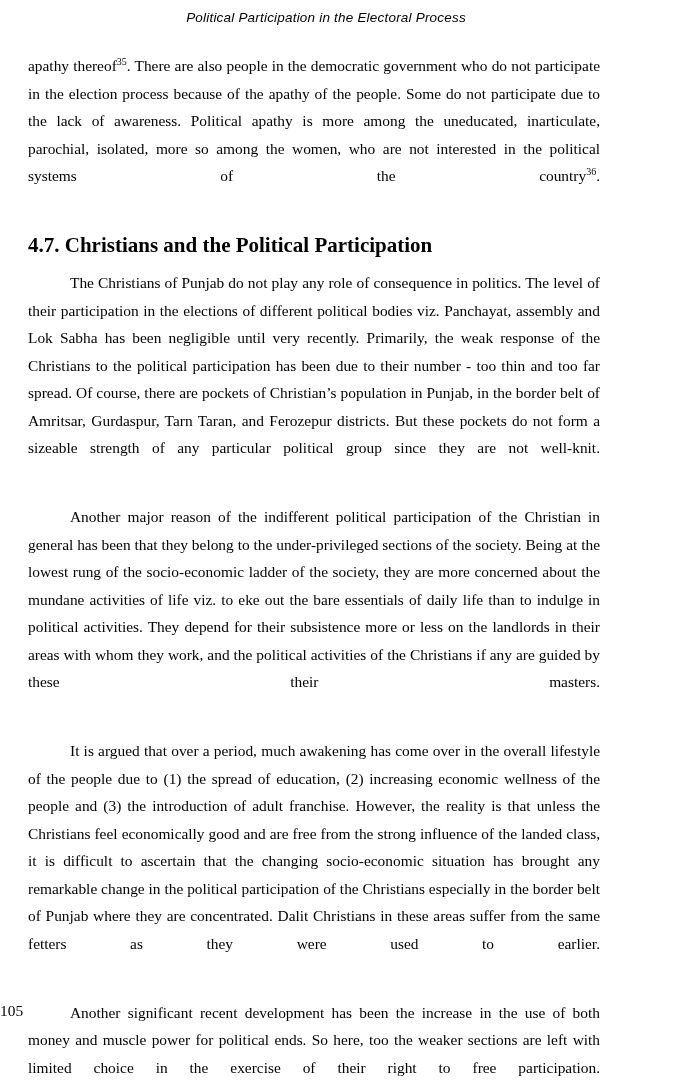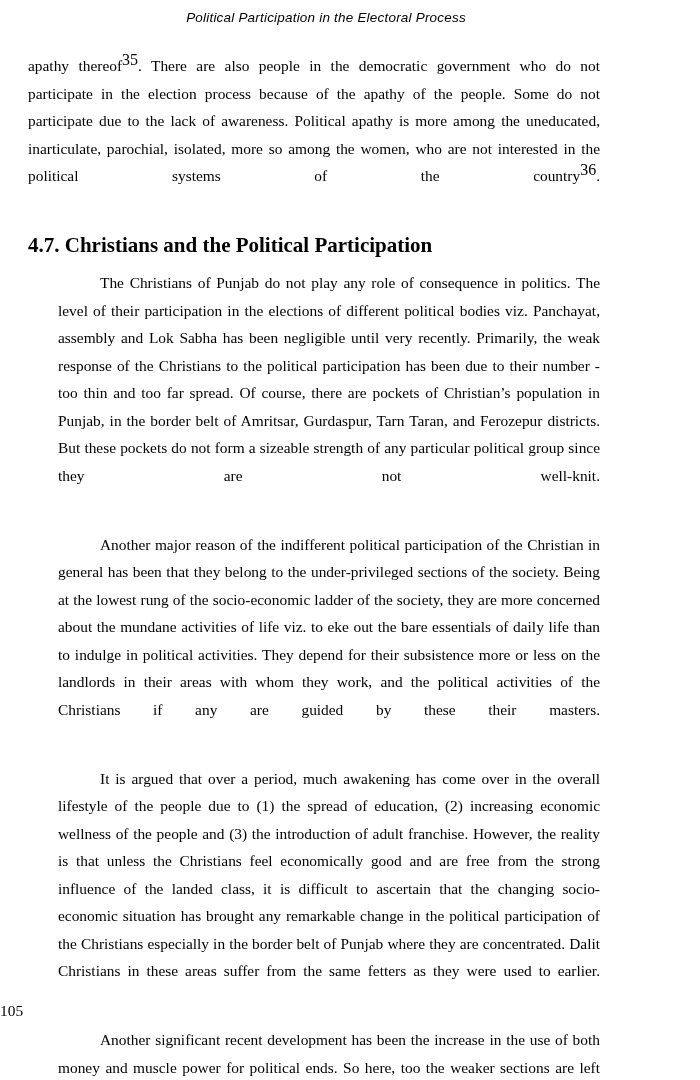--- a/index.html
+++ b/index.html
@@ -50,21 +50,20 @@
     line-height: 27.5px;
     text-align: justify;
     text-justify: inter-word;
     color: #000;
     -webkit-hyphens: none;
     hyphens: none;
   }
 
   p.para.indent {
     text-indent: 42px;
-    margin-left: 30px;
   }
 
   
   p.para::after {
     content: "";
     display: inline-block;
     width: 100%;
   }
 
   .gap-before-heading { height: 16px; }
@@ -74,21 +73,21 @@
   h2.section-heading {
     margin: 0;
     font-size: 21px;
     line-height: 24px;
     font-weight: bold;
     text-align: left;
     color: #000;
   }
 
   sup.fn {
-    font-size: 16px;
+    font-size: 10px;
     vertical-align: super;
     line-height: 0;
   }
 
   
   .page-number {
     position: absolute;
     left: 0;
     top: 1002px;
     width: 700px;

